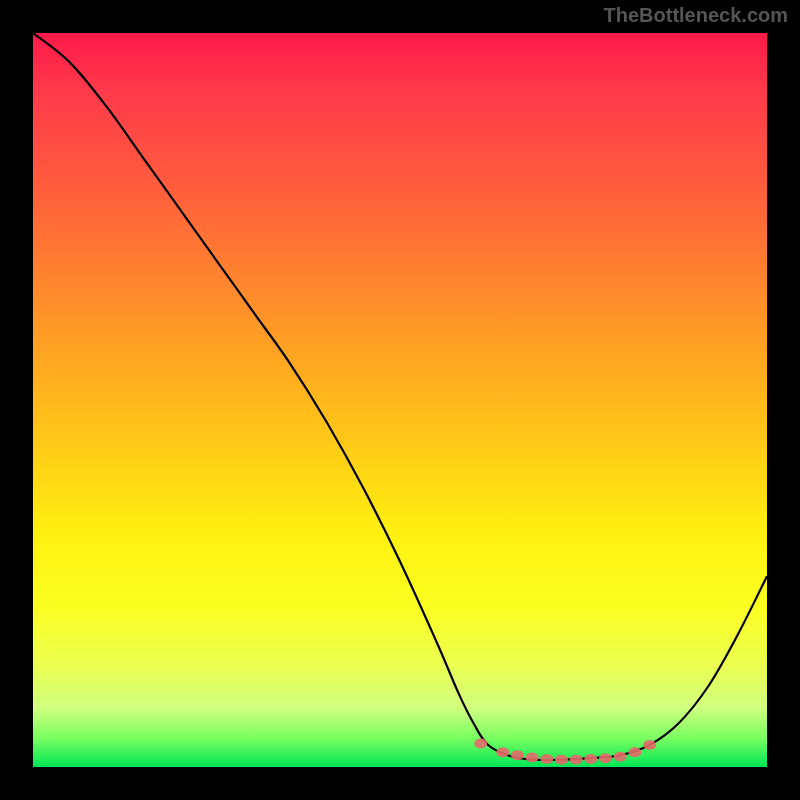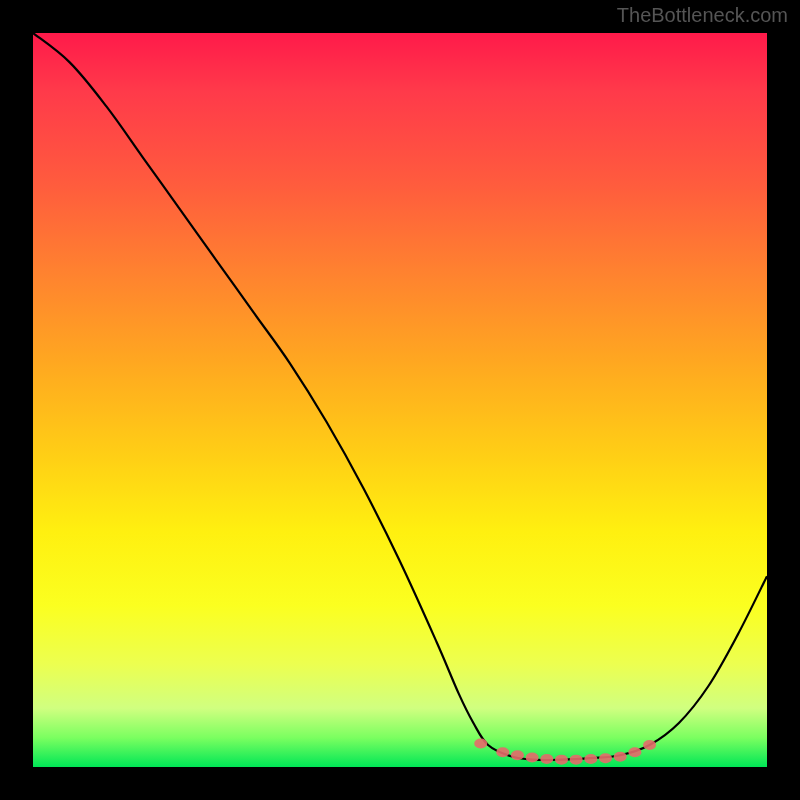--- a/index.html
+++ b/index.html
@@ -10,21 +10,21 @@
     position: relative;
     font-family: Arial, sans-serif;
     overflow: hidden;
   }
   .watermark {
     position: absolute;
     top: 4px;
     right: 12px;
     color: #555;
     font-size: 20px;
-    font-weight: 400;
+    font-weight: 700;
     z-index: 10;
   }
   .plot-area {
     position: absolute;
     left: 33px;
     top: 33px;
     width: 734px;
     height: 734px;
     background: linear-gradient(to bottom,
       #ff1a4a 0%,

